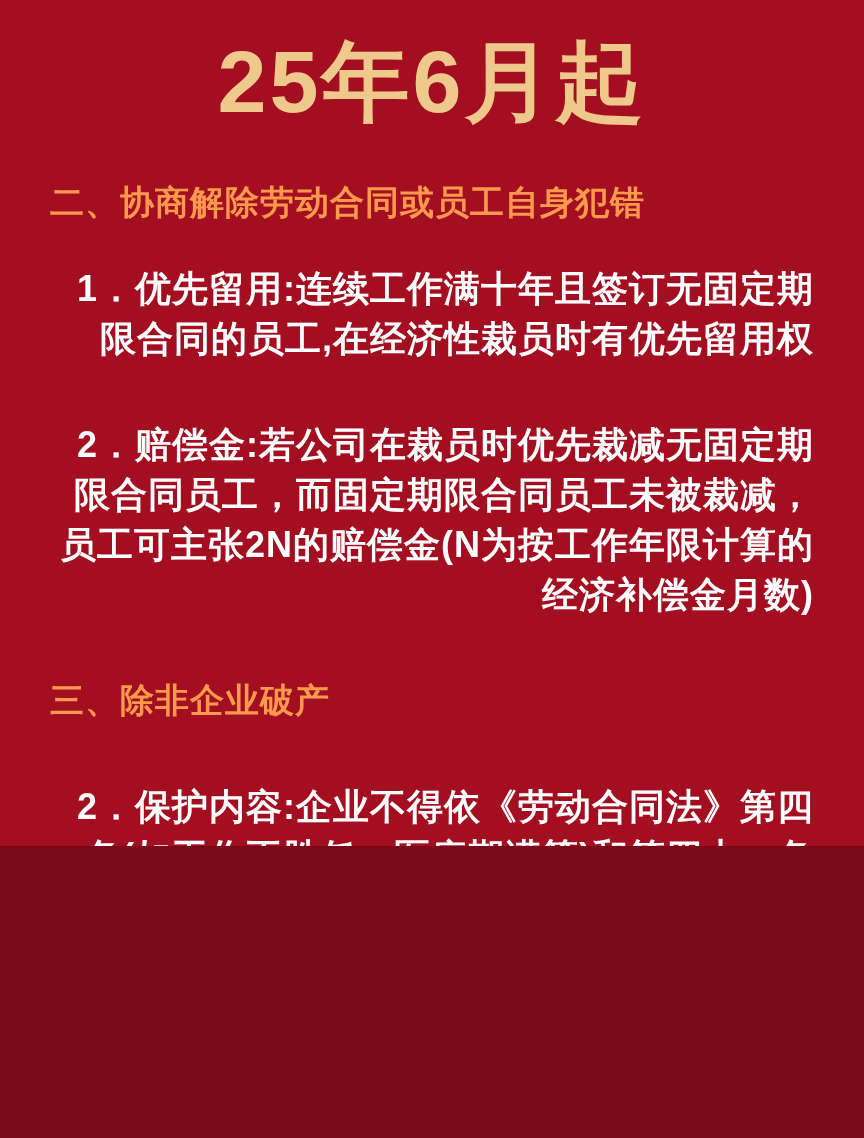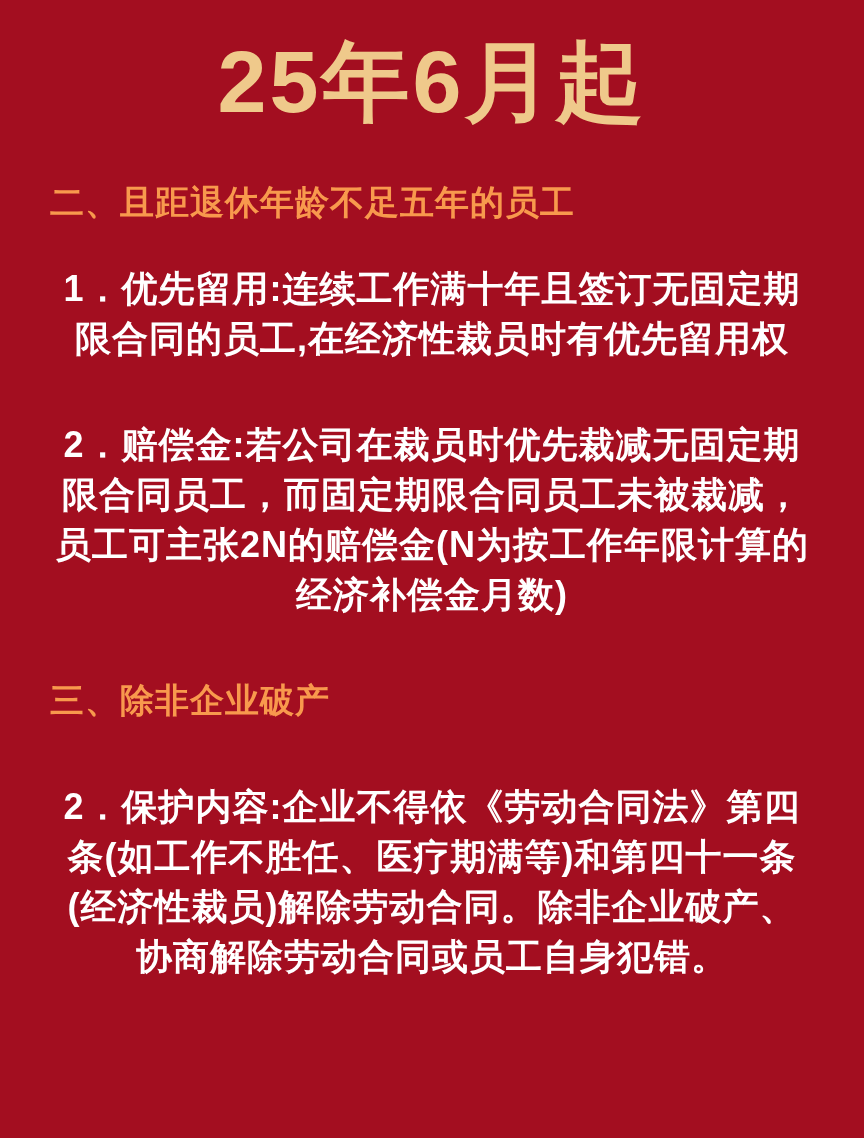--- a/index.html
+++ b/index.html
@@ -6,21 +6,21 @@
     --background: #A30E20;
     --title_gold: #EFC98B;
     --body_text: #FFFFFF;
     --section_heading: #F8994D;
     --highlight_orange: #F7A85C;
   }
   * { margin: 0; padding: 0; box-sizing: border-box; }
   html, body { background: #7a0a17; }
   .poster {
     width: 864px;
-    height: 1138px;
+    height: 846px;
     margin: 0 auto;
     background: var(--background);
     font-family: "Liberation Sans", "DejaVu Sans", sans-serif;
     font-weight: 700;
     color: var(--body_text);
     padding: 30px 50px 0 50px;
     overflow: hidden;
     position: relative;
   }
   .main-title {
@@ -50,38 +50,38 @@
     letter-spacing: 1px;
     color: var(--section_heading);
   }
   .heading-1 { margin-top: 56px; }
   .heading-2 { margin-top: 62px; }
   .para {
     font-size: 36px;
     line-height: 50px;
     letter-spacing: 1px;
     color: var(--body_text);
-    text-align: center;
+    text-align: right;
     word-break: break-all;
   }
   .para-1 { margin-top: 42px; }
   .para-2 { margin-top: 56px; }
   .para-3 { margin-top: 48px; }
   .para-4 { margin-top: 63px; }
 </style>
 </head>
 <body>
 
 <div class="poster">
 
   <div class="main-title">25年6月起</div>
 
 
   <div>
-    <div class="section-heading heading-1">二、且距退休年龄不足五年的员工</div>
+    <div class="section-heading heading-1">二、协商解除劳动合同或员工自身犯错</div>
     <div class="para para-1">1．优先留用:连续工作满十年且签订无固定期限合同的员工,在经济性裁员时有优先留用权</div>
     <div class="para para-2">2．赔偿金:若公司在裁员时优先裁减无固定期限合同员工，而固定期限合同员工未被裁减，员工可主张2N的赔偿金(N为按工作年限计算的经济补偿金月数)</div>
   </div>
 
   <div>
     <div class="section-heading heading-2">三、除非企业破产</div>
     <div class="para para-4">2．保护内容:企业不得依《劳动合同法》第四条(如工作不胜任、医疗期满等)和第四十一条(经济性裁员)解除劳动合同。除非企业破产、协商解除劳动合同或员工自身犯错。</div>
   </div>
 
 </div>

